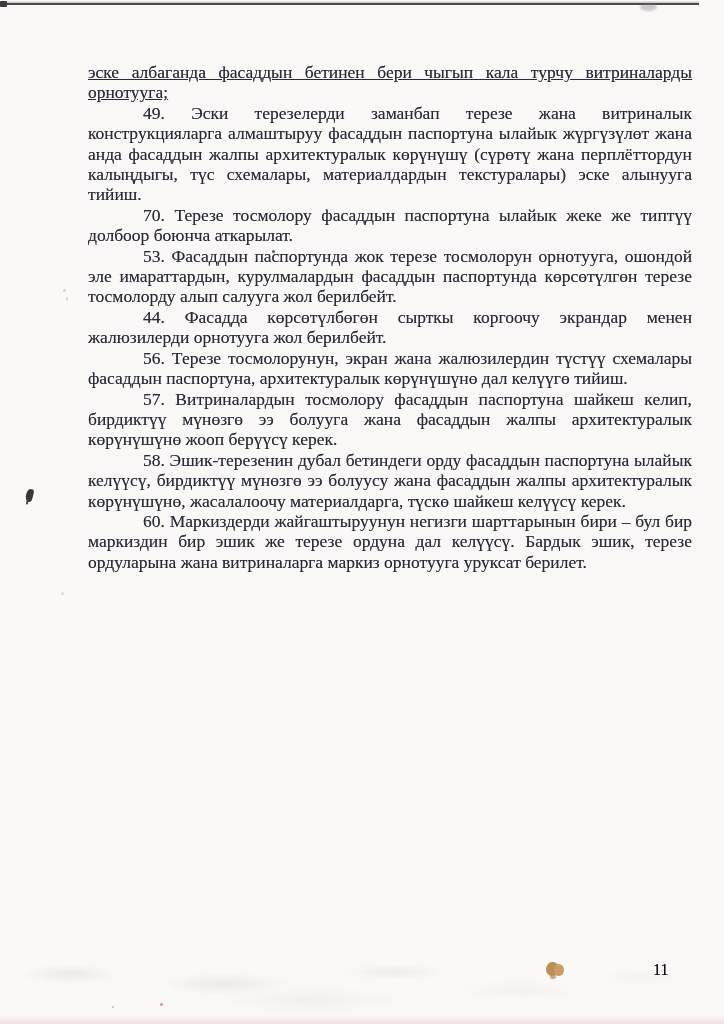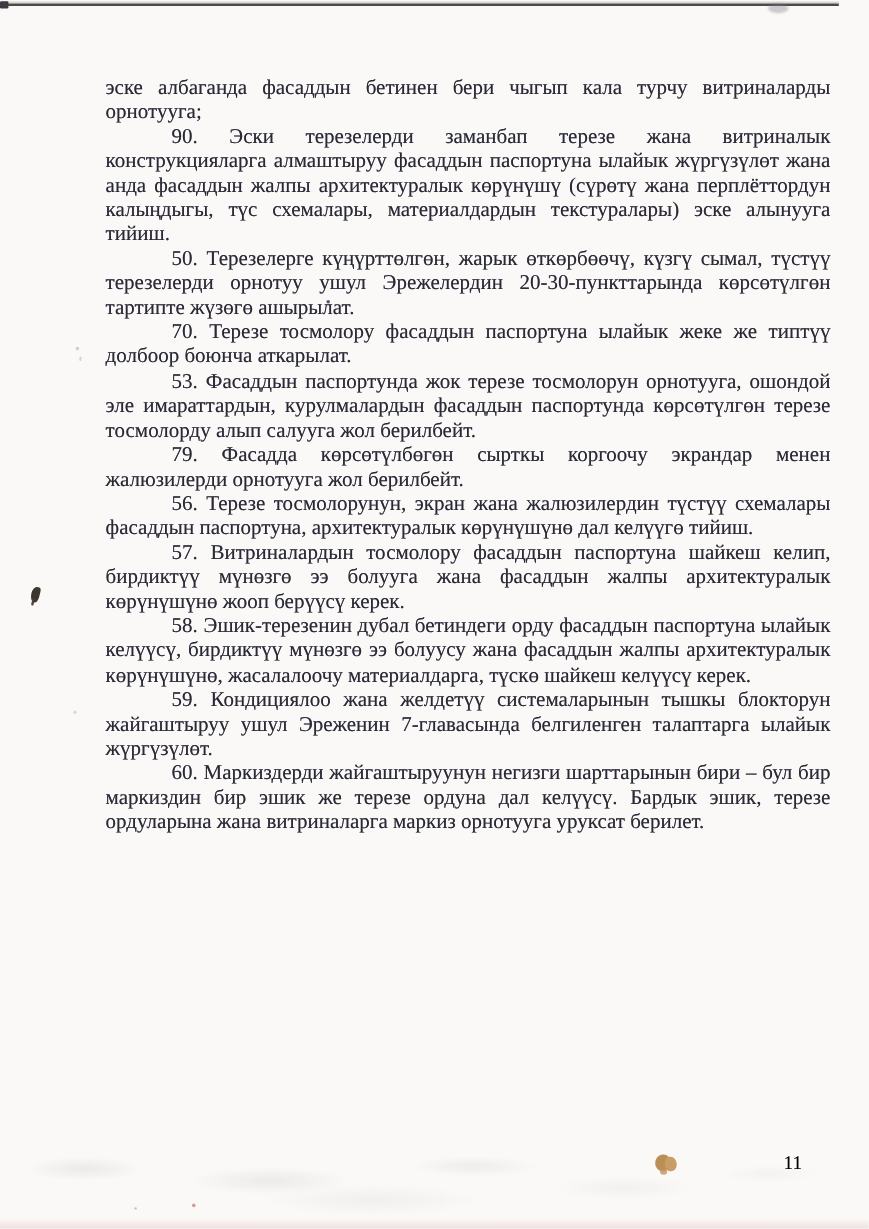--- a/index.html
+++ b/index.html
@@ -32,21 +32,21 @@
 
   
   .text-block {
     position: absolute; left: 88px; top: 62px; width: 604px;
     color: #2a2a34;
     font-size: 17.5px; line-height: 20.4px;
     text-align: justify;
     text-shadow: 0 0 .4px rgba(42,42,72,.55);
   }
   .text-block p { margin: 0; text-indent: 55px; }
-  .text-block p.no-indent { text-indent: 0; }
+  .text-block p.no-indent { text-indent: 0; text-decoration: underline; }
 
   .page-number {
     position: absolute; left: 653px; top: 938px;
     color: #000000; font-size: 16px; line-height: 18px;
     text-shadow: 0 0 .4px rgba(42,42,72,.5);
     margin-top: 23px;
   }
 
   
   .ink-mark-left {
@@ -106,29 +106,27 @@
 </head>
 <body>
 
 <div class="scan-page">
 
   <div class="top-edge-line"></div>
   <div class="smudge-top-right"></div>
 
   <div class="text-block">
     <p class="no-indent">эске албаганда фасаддын бетинен бери чыгып кала турчу витриналарды орнотууга;</p>
-    <p>90. Эски терезелерди заманбап терезе жана витриналык конструкцияларга алмаштыруу фасаддын паспортуна ылайык жүргүзүлөт жана анда фасаддын жалпы архитектуралык көрүнүшү (сүрөтү жана перплёттордун калыңдыгы, түс схемалары, материалдардын текстуралары) эске алынууга тийиш.</p>
-    <p>50. Терезелерге күңүрттөлгөн, жарык өткөрбөөчү, күзгү сымал, түстүү терезелерди орнотуу ушул Эрежелердин 20-30-пункттарында көрсөтүлгөн тартипте жүзөгө ашырылат.</p>
+    <p>49. Эски терезелерди заманбап терезе жана витриналык конструкцияларга алмаштыруу фасаддын паспортуна ылайык жүргүзүлөт жана анда фасаддын жалпы архитектуралык көрүнүшү (сүрөтү жана перплёттордун калыңдыгы, түс схемалары, материалдардын текстуралары) эске алынууга тийиш.</p>
     <p>70. Терезе тосмолору фасаддын паспортуна ылайык жеке же типтүү долбоор боюнча аткарылат.</p>
     <p>53. Фасаддын паспортунда жок терезе тосмолорун орнотууга, ошондой эле имараттардын, курулмалардын фасаддын паспортунда көрсөтүлгөн терезе тосмолорду алып салууга жол берилбейт.</p>
-    <p>79. Фасадда көрсөтүлбөгөн сырткы коргоочу экрандар менен жалюзилерди орнотууга жол берилбейт.</p>
+    <p>44. Фасадда көрсөтүлбөгөн сырткы коргоочу экрандар менен жалюзилерди орнотууга жол берилбейт.</p>
     <p>56. Терезе тосмолорунун, экран жана жалюзилердин түстүү схемалары фасаддын паспортуна, архитектуралык көрүнүшүнө дал келүүгө тийиш.</p>
     <p>57. Витриналардын тосмолору фасаддын паспортуна шайкеш келип, бирдиктүү мүнөзгө ээ болууга жана фасаддын жалпы архитектуралык көрүнүшүнө жооп берүүсү керек.</p>
     <p>58. Эшик-терезенин дубал бетиндеги орду фасаддын паспортуна ылайык келүүсү, бирдиктүү мүнөзгө ээ болуусу жана фасаддын жалпы архитектуралык көрүнүшүнө, жасалалоочу материалдарга, түскө шайкеш келүүсү керек.</p>
-    <p>59. Кондициялоо жана желдетүү системаларынын тышкы блокторун жайгаштыруу ушул Эреженин 7-главасында белгиленген талаптарга ылайык жүргүзүлөт.</p>
     <p>60. Маркиздерди жайгаштыруунун негизги шарттарынын бири – бул бир маркиздин бир эшик же терезе ордуна дал келүүсү. Бардык эшик, терезе ордуларына жана витриналарга маркиз орнотууга уруксат берилет.</p>
   </div>
 
   <div class="page-number">11</div>
 
   <div class="ink-mark-left"></div>
   <div class="stain"></div>
   <div class="bottom-noise"></div>
   <div class="bottom-strip"></div>
 

